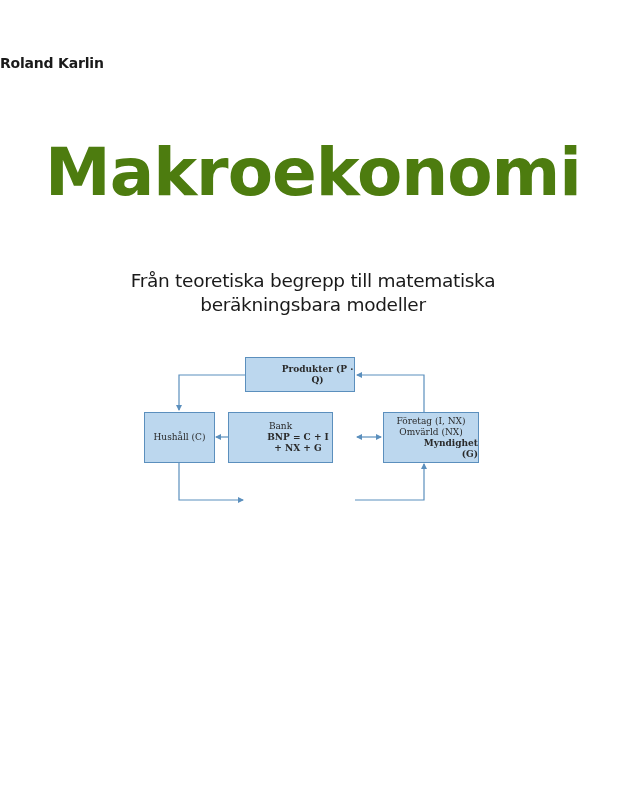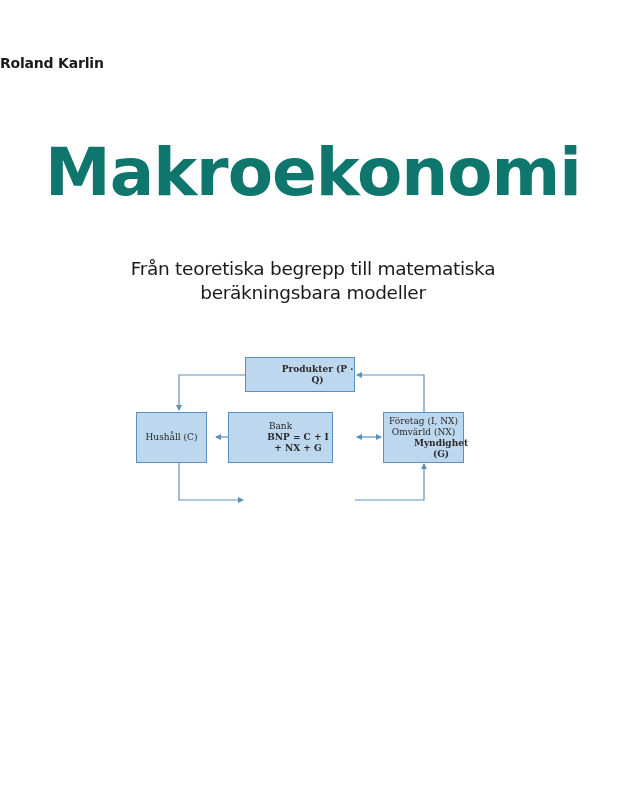--- a/index.html
+++ b/index.html
@@ -1,19 +1,19 @@
 <!DOCTYPE html>
 <html><head>
   <meta charset="utf-8">
   <style>
     html, body { margin:0; padding:0; background:#ffffff; }
     body { width:626px; height:810px; position:relative; overflow:hidden; font-family:"DejaVu Sans", sans-serif; }
     .author { position:absolute; top:55px; left:0; width:626px; text-align:left; font-size:14px; font-weight:bold; color:#1a1a1a; font-family:"DejaVu Sans", sans-serif; letter-spacing:-0.2px; }
-    .title { position:absolute; top:128px; left:0; width:626px; text-align:center; font-size:66px; font-weight:bold; color:#0f766e; font-family:"DejaVu Sans", sans-serif; letter-spacing:-1px; line-height:90px; }
-    .subtitle { position:absolute; top:257px; left:0; width:626px; text-align:center; font-size:18.5px; color:#1a1a1a; font-family:"DejaVu Sans", sans-serif; line-height:24px; letter-spacing:-0.3px; }
+    .title { position:absolute; top:128px; left:0; width:626px; text-align:center; font-size:66px; font-weight:bold; color:#4d7c0f; font-family:"DejaVu Sans", sans-serif; letter-spacing:-1px; line-height:90px; }
+    .subtitle { position:absolute; top:269px; left:0; width:626px; text-align:center; font-size:18.5px; color:#1a1a1a; font-family:"DejaVu Sans", sans-serif; line-height:24px; letter-spacing:-0.3px; }
     .diagram { position:absolute; left:0; top:0; width:626px; height:810px; }
     .box { position:absolute; background:#bcd7ee; border:1px solid #5b8fbd; box-sizing:border-box; display:flex; flex-direction:column; align-items:center; justify-content:center; font-family:"DejaVu Serif", serif; font-size:9px; color:#2a2a2a; text-align:center; line-height:11px; }
     .box .bold { font-weight:bold;padding-left:35px; }
   </style>
 </head>
 <body>
 
 <div class="author">Roland Karlin</div>
 <div class="title">Makroekonomi</div>
 <div class="subtitle">
@@ -44,28 +44,28 @@
       <polyline points="179,462 179,500 243,500" marker-end="url(#ah)"></polyline>
 
       <polyline points="355,500 424,500 424,464" marker-end="url(#ah)"></polyline>
     </g>
   </svg>
 
   <div class="box" style="left:245px;top:357px;width:110px;height:35px;">
     <div class="bold">Produkter (P · Q)</div>
   </div>
 
-  <div class="box" style="left:136px;top:412px;width:71px;height:51px;">
+  <div class="box" style="left:144px;top:412px;width:71px;height:51px;">
     <div>Hushåll (C)</div>
   </div>
 
   <div class="box" style="left:228px;top:412px;width:105px;height:51px;">
     <div>Bank</div>
     <div class="bold">BNP = C + I + NX + G</div>
   </div>
 
-  <div class="box" style="left:383px;top:412px;width:81px;height:51px;">
+  <div class="box" style="left:383px;top:412px;width:96px;height:51px;text-align:right;">
     <div>Företag (I, NX)</div>
     <div>Omvärld (NX)</div>
     <div class="bold">Myndighet (G)</div>
   </div>
 
 </div>
 
 </body></html>

